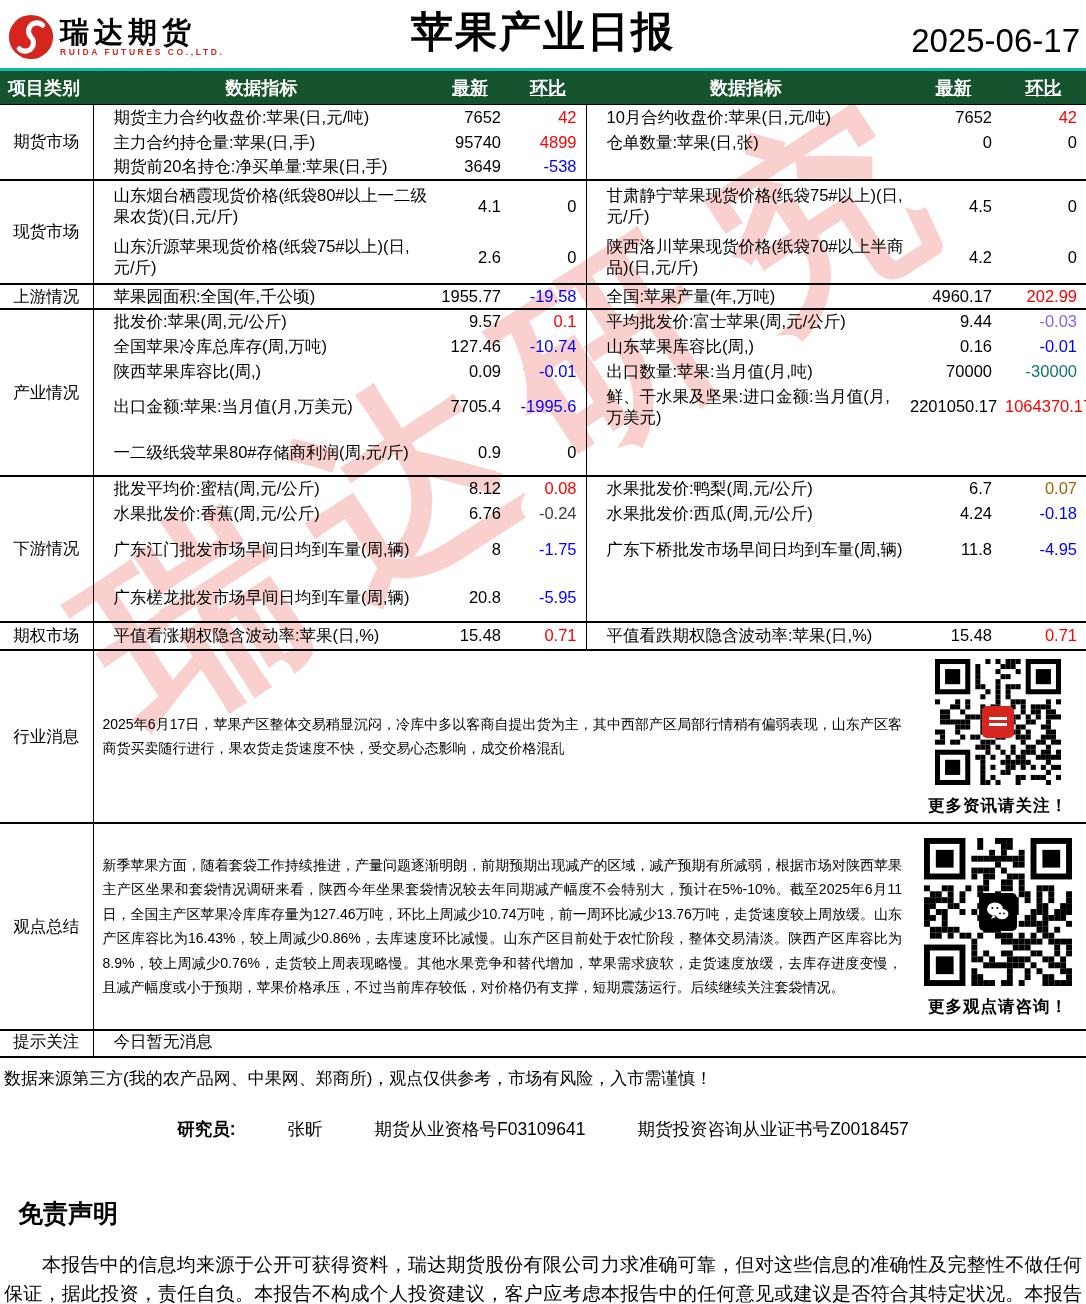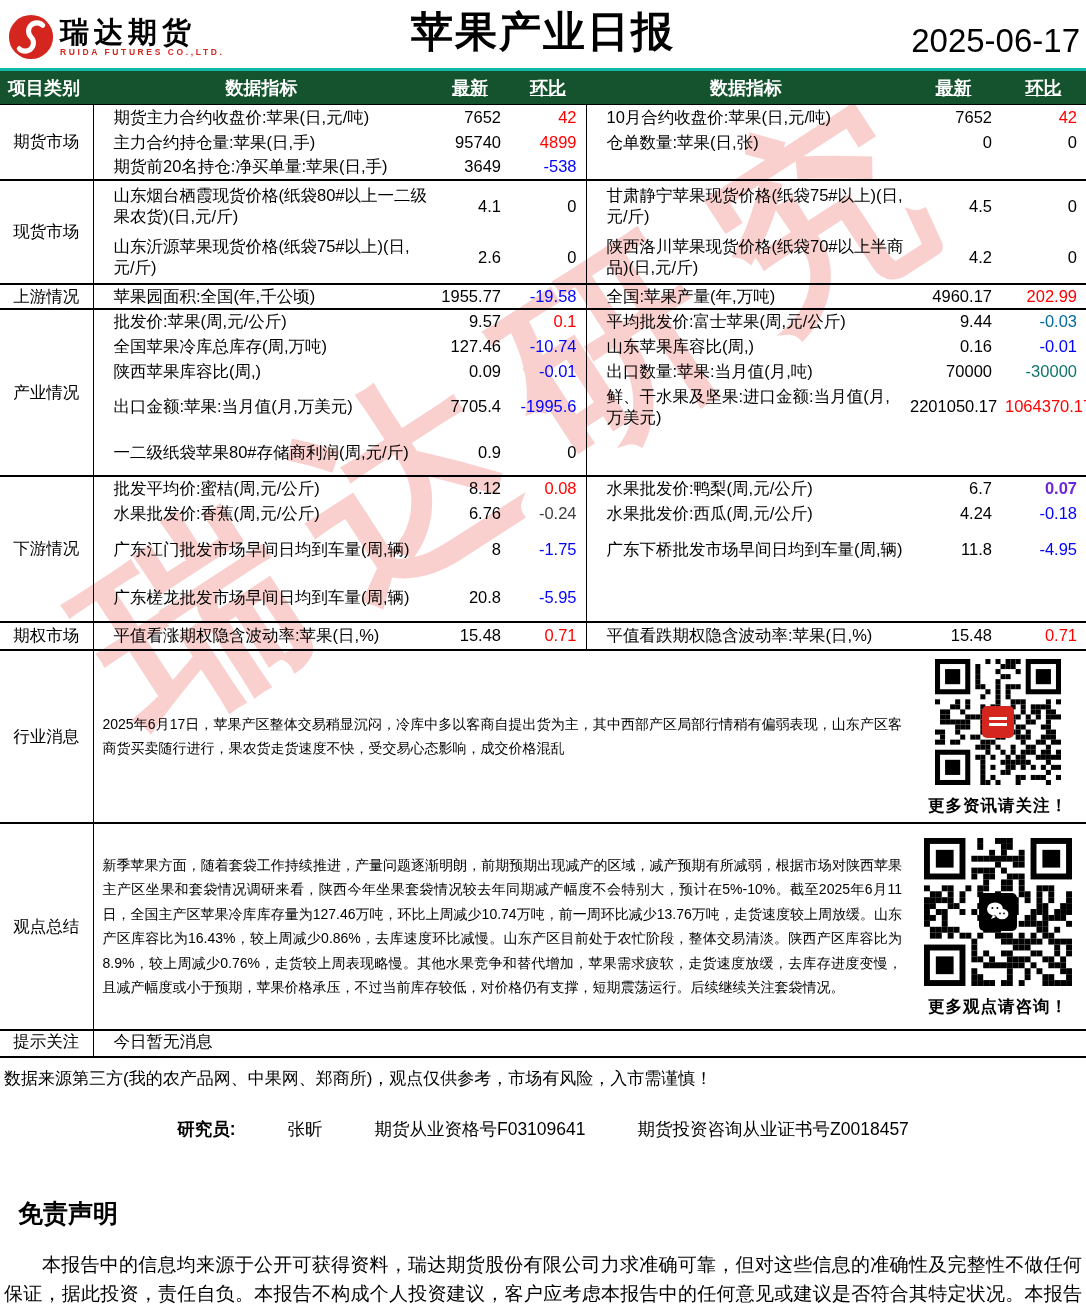--- a/index.html
+++ b/index.html
@@ -158,21 +158,21 @@
       <td class="num" style="color: rgb(255, 0, 0);">202.99</td>
     </tr>
 
     <tr class="h25 gtop">
       <td class="cat" rowspan="5">产业情况</td>
       <td class="lbl">批发价:苹果(周,元/公斤)</td>
       <td class="num">9.57</td>
       <td class="num" style="color: rgb(255, 0, 0);">0.1</td>
       <td class="lbl rl">平均批发价:富士苹果(周,元/公斤)</td>
       <td class="num">9.44</td>
-      <td class="num" style="color: #0369a1; margin-top: 44px;">-0.03</td>
+      <td class="num" style="color: #8b5cf6; margin-top: 44px;">-0.03</td>
     </tr>
     <tr class="h25">
       <td class="lbl">全国苹果冷库总库存(周,万吨)</td>
       <td class="num">127.46</td>
       <td class="num" style="color: rgb(0, 0, 255);">-10.74</td>
       <td class="lbl rl">山东苹果库容比(周,)</td>
       <td class="num">0.16</td>
       <td class="num" style="color: rgb(0, 0, 255);">-0.01</td>
     </tr>
     <tr class="h25">
@@ -200,21 +200,21 @@
       <td class="num" style="color: rgb(0, 0, 0);"></td>
     </tr>
 
     <tr class="h25 gtop">
       <td class="cat" rowspan="4">下游情况</td>
       <td class="lbl">批发平均价:蜜桔(周,元/公斤)</td>
       <td class="num">8.12</td>
       <td class="num" style="color: rgb(255, 0, 0);">0.08</td>
       <td class="lbl rl">水果批发价:鸭梨(周,元/公斤)</td>
       <td class="num">6.7</td>
-      <td class="num" style="color: #6d28d9; font-weight: bold;">0.07</td>
+      <td class="num" style="color: #a16207;">0.07</td>
     </tr>
     <tr class="h25">
       <td class="lbl">水果批发价:香蕉(周,元/公斤)</td>
       <td class="num">6.76</td>
       <td class="num" style="color: #404040;">-0.24</td>
       <td class="lbl rl">水果批发价:西瓜(周,元/公斤)</td>
       <td class="num">4.24</td>
       <td class="num" style="color: rgb(0, 0, 255);">-0.18</td>
     </tr>
     <tr class="h48">

